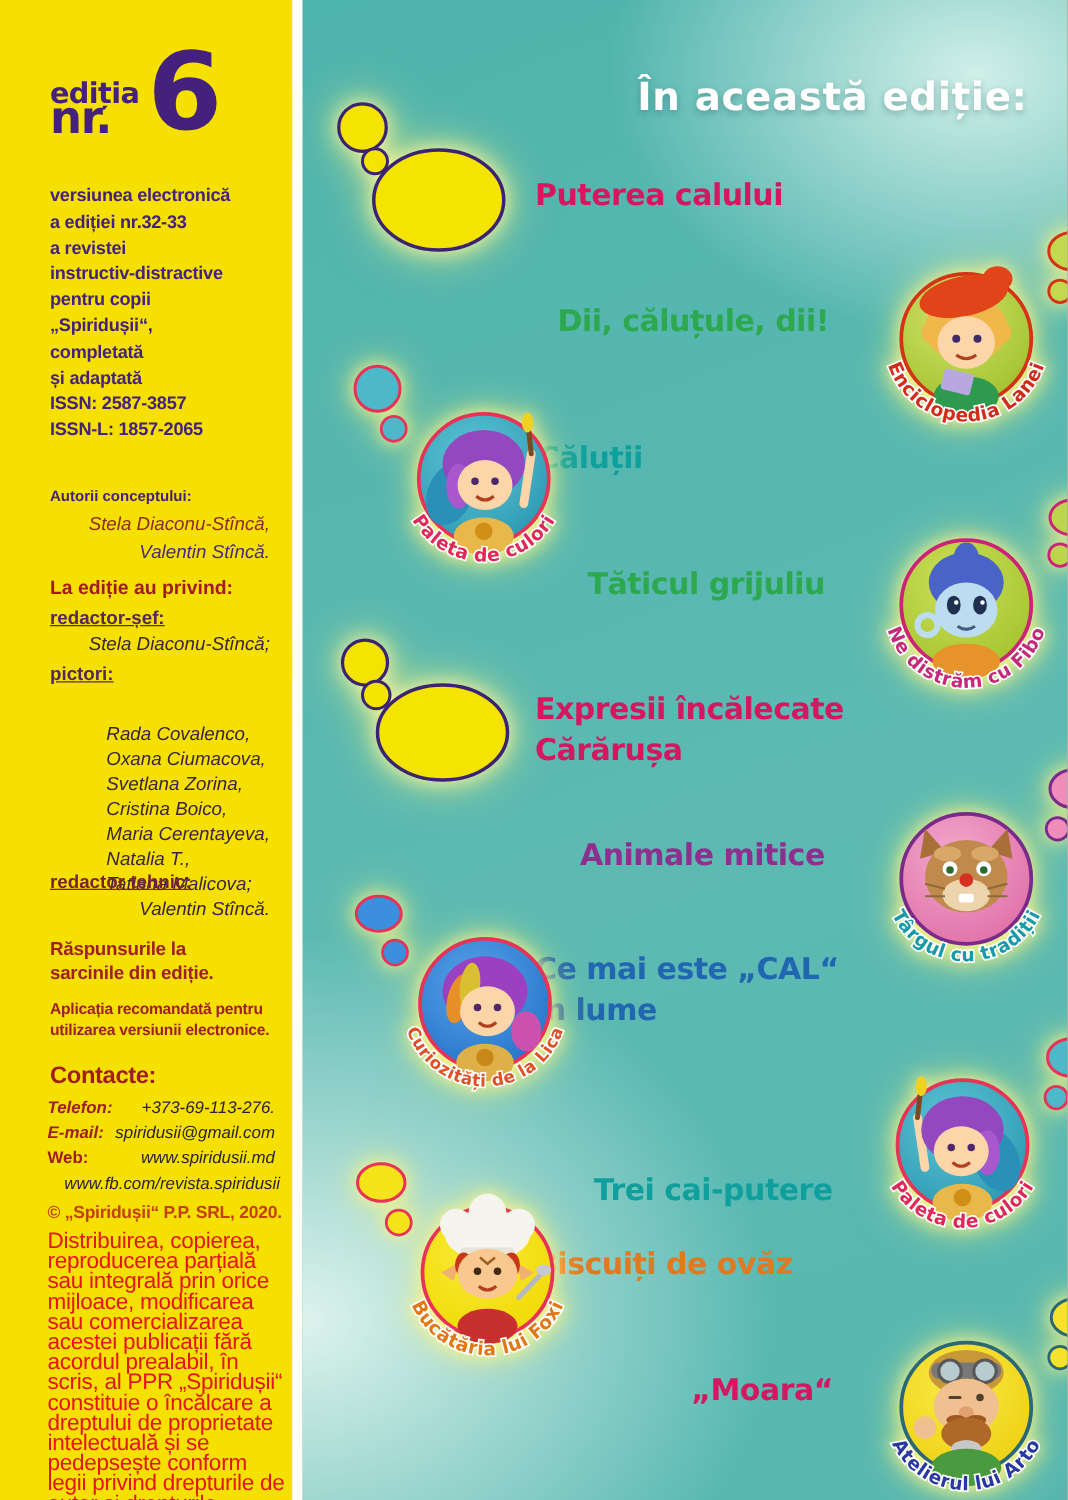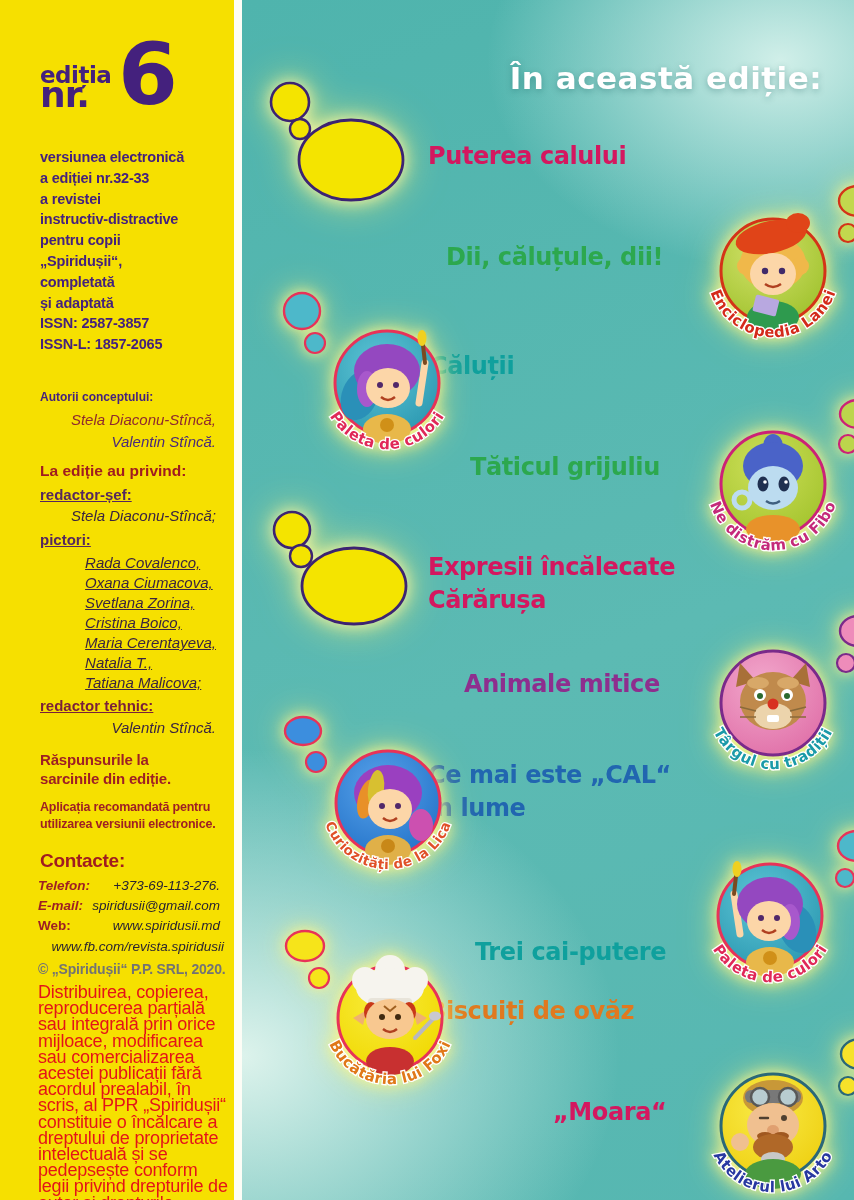--- a/index.html
+++ b/index.html
@@ -17,34 +17,34 @@
         color:#44217d;letter-spacing:-.2px;}
   .authors-h{left:40px;top:390px;font-weight:bold;font-size:12px;color:#44217d;}
   .name-r{right:18px;text-align:left;font-style:italic;font-size:15px;color:#3a2440;}
   .author-1{top:411px;color:#8f2a2e;}
   .author-2{top:433px;color:#4a2a7a;}
   .credits-h{left:40px;top:462px;font-weight:bold;font-size:15.5px;color:#a01c20;}
   .role{left:40px;font-weight:bold;font-size:15px;color:#55275e;text-decoration:underline;}
   .chief-role{top:486px;}
   .chief-name{top:507px;}
   .pictori-role{top:531px;}
-  .painters{top:553px;line-height:20px;text-decoration:underline;}
+  .painters{top:578px;line-height:20px;}
   .tech-role{top:697px;color:#7a1f3a;}
   .tech-name{top:719px;}
   .note{left:40px;width:190px;font-weight:bold;color:#9e1f24;letter-spacing:-.2px;}
   .answers{top:750px;font-size:15px;line-height:19px;}
   .appnote{top:799px;font-size:12.5px;line-height:17px;}
   .contacts-h{left:40px;top:850px;font-weight:bold;font-size:19px;color:#a01c20;letter-spacing:-.3px;}
   .contact-row{left:38px;width:182px;display:flex;justify-content:space-between;font-size:13.5px;}
   .cr-0{top:878px;text-align:right;} .cr-1{top:898px;} .cr-2{top:918px;}
   .c-label{color:#9e1f24;font-weight:bold;font-style:italic;}
   .cr-2 .c-label{font-style:normal;}
   .c-value{color:#2a2430;font-style:italic;}
   .fb{left:30px;top:939px;width:194px;text-align:right;font-style:italic;font-size:13.5px;color:#2a2430;}
-  .copyright{left:38px;top:961px;font-weight:bold;font-size:14px;color:#737373;letter-spacing:-.2px;}
+  .copyright{left:38px;top:961px;font-weight:bold;font-size:14px;color:#c2410c;letter-spacing:-.2px;}
   .legal{left:38px;top:984px;width:192px;font-size:18px;line-height:16.2px;color:#e41418;letter-spacing:-.2px;}
 
   .divider{position:absolute;left:234px;top:0;width:8px;height:1200px;background:#fdfdf6;}
 
   
   .main{position:absolute;left:242px;top:0;width:612px;height:1200px;
     background:
       radial-gradient(ellipse 420px 300px at 88% 5%, rgba(222,245,239,.9) 0%, rgba(222,245,239,0) 70%),
       radial-gradient(ellipse 540px 440px at 0% 88%, rgba(228,246,239,.95) 0%, rgba(228,246,239,0) 70%),
       linear-gradient(160deg,#4fb4ad 0%,#5cbab3 55%,#56b7b1 100%);}

